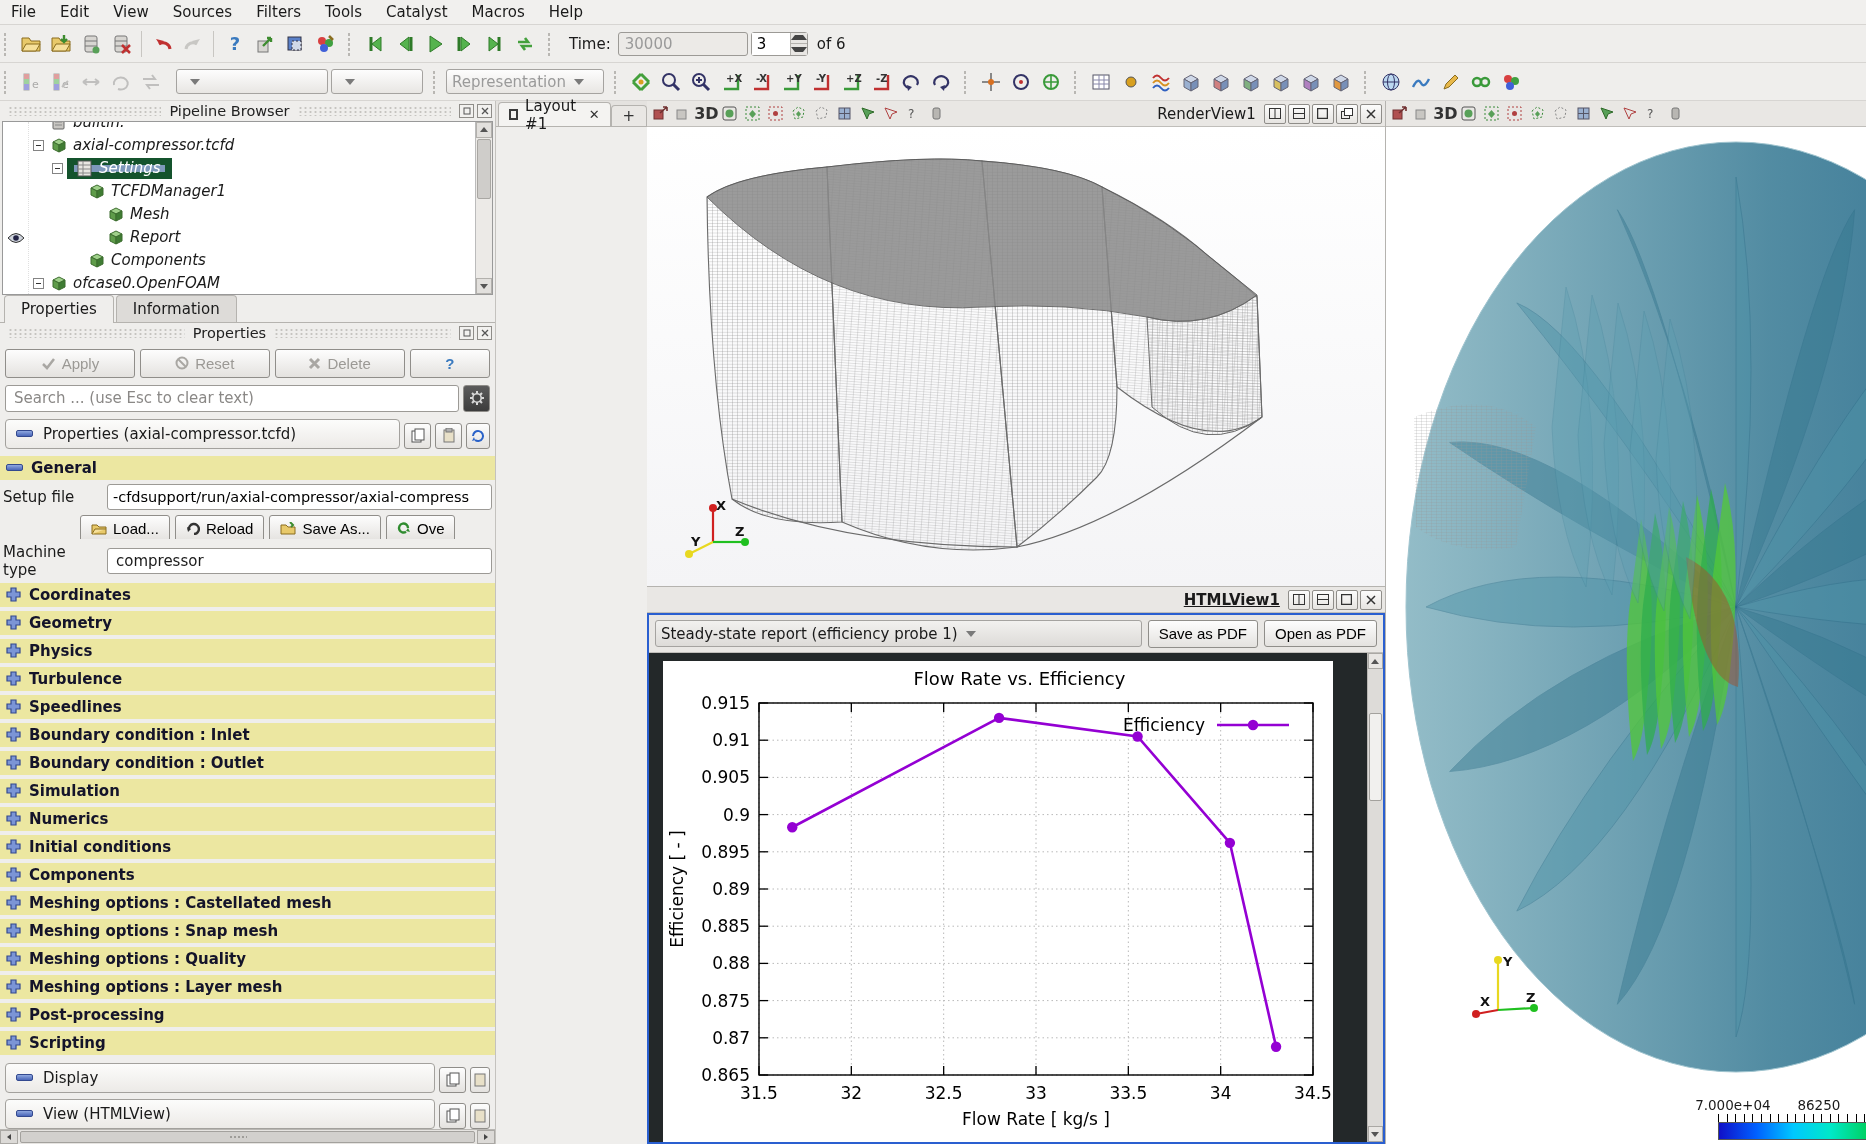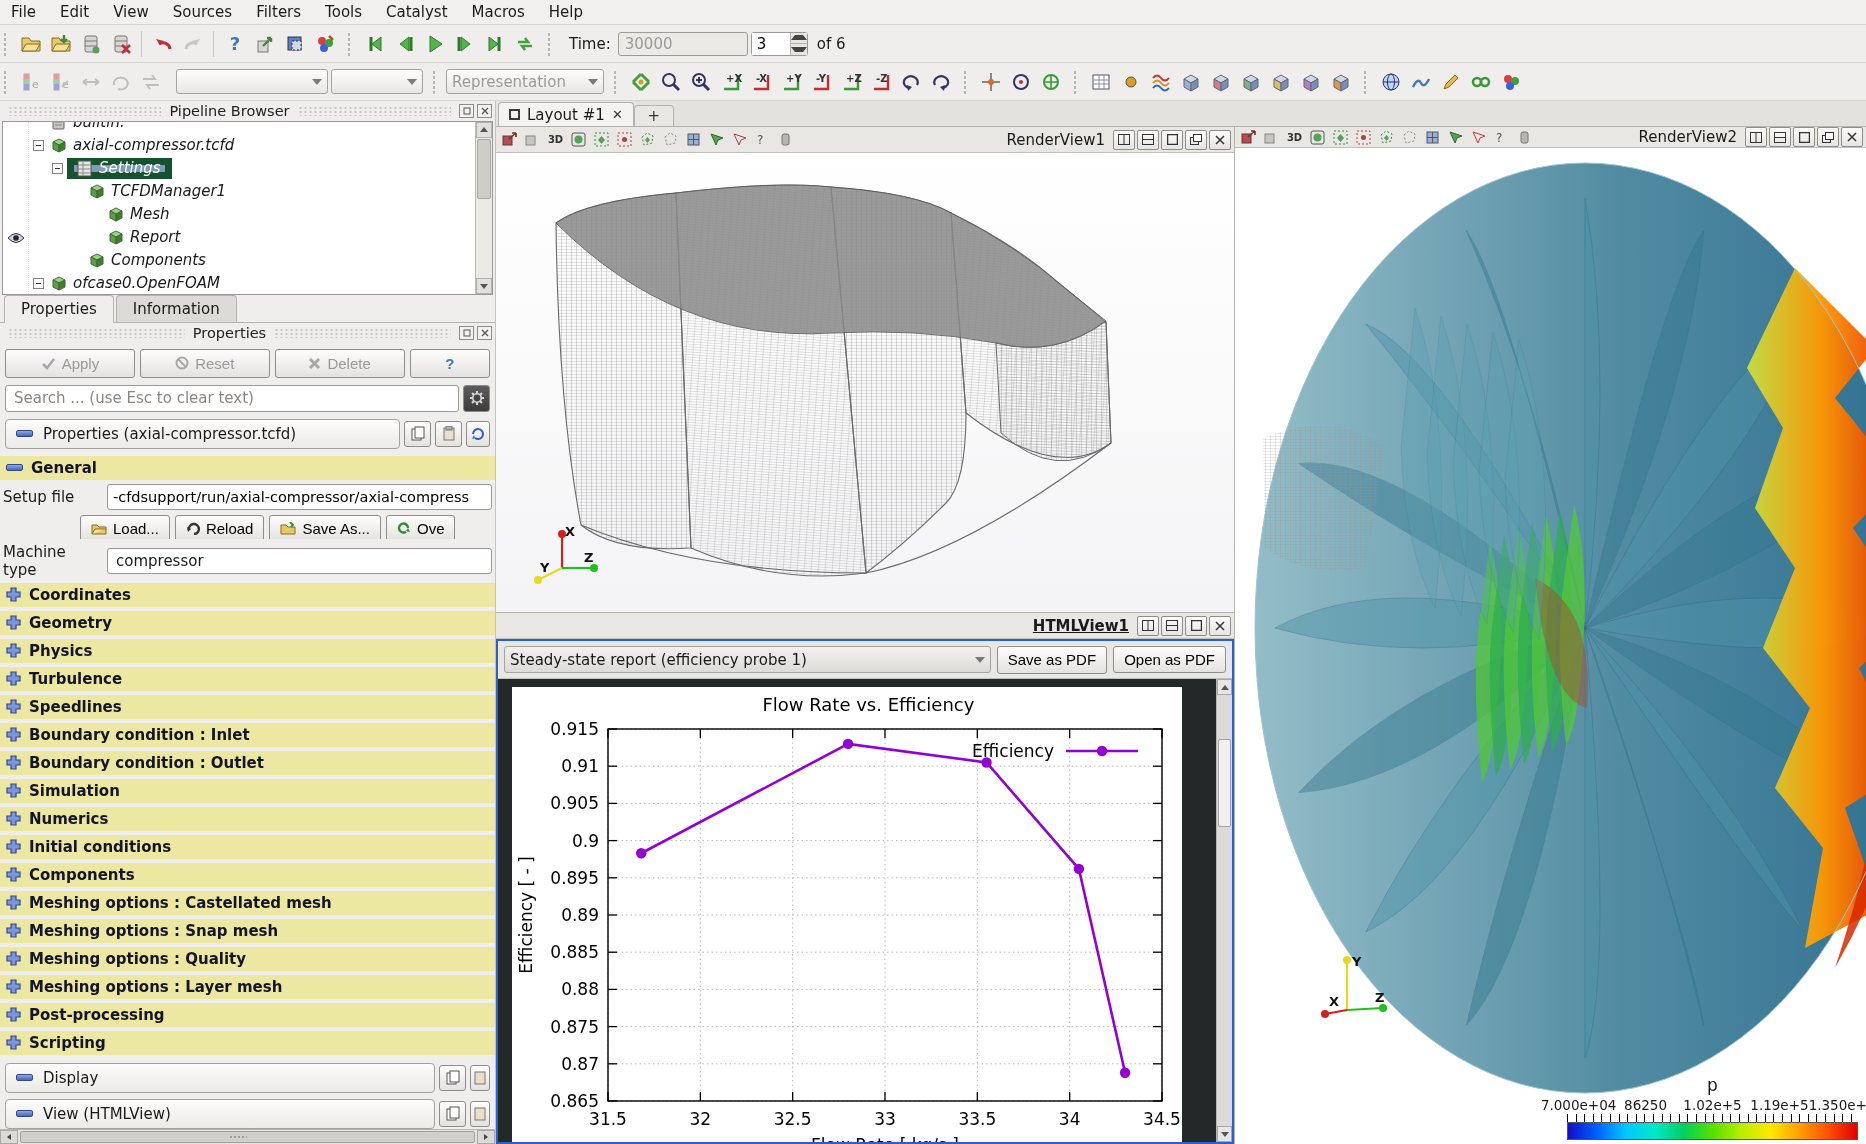--- a/index.html
+++ b/index.html
@@ -30,21 +30,21 @@
               color:#9a9a9a; padding:0 6px; font-size:15px; width:130px;
               font-family:"DejaVu Sans",sans-serif; }
   .spinbox { display:flex; height:24px; border:1px solid #9c9a96; border-radius:3px; background:#fff; }
   .spinbox input { width:38px; border:0; padding:0 5px; font-size:15px; font-family:"DejaVu Sans",sans-serif; }
   .spin-arrows { width:17px; display:flex; flex-direction:column; border-left:1px solid #b5b3af; }
   .spin-arrows div { flex:1; display:flex; align-items:center; justify-content:center; background:#e8e6e3; }
   .spin-arrows div + div { border-top:1px solid #b5b3af; }
   .arr-up { width:0;height:0;border-left:4px solid transparent;border-right:4px solid transparent;border-bottom:5px solid #444; }
   .arr-dn { width:0;height:0;border-left:4px solid transparent;border-right:4px solid transparent;border-top:5px solid #444; }
   .combo { height:25px; border:1px solid #a5a3a0; border-radius:3px; background:linear-gradient(#fdfdfd,#e8e6e3);
-           display:flex; align-items:center; justify-content:space-between; padding:0 5px; color:#9a9a9a; }
+           display:flex; align-items:center; justify-content:flex-start; padding:0 5px; color:#9a9a9a; }
   .combo .cb-arrow { width:0;height:0;border-left:5px solid transparent;border-right:5px solid transparent;
            border-top:6px solid #7a7a7a; margin-left:8px; }
 
   
   #main { flex:1; display:flex; min-height:0; }
 
   
   #left { width:496px; display:flex; flex-direction:column; background:#efeeec;
           border-right:1px solid #c4c2be; min-height:0; }
   .dock-hdr { height:22px; display:flex; align-items:center; }
@@ -79,21 +79,21 @@
   .btn.gray { color:#9b9995; }
   #prop-buttons { display:grid; grid-template-columns:1fr 1fr 1fr 0.62fr; gap:5px; margin:6px 5px 0 5px; }
 
   #search-row { display:flex; gap:4px; margin:7px 5px 0 5px; }
   #search-row input { flex:1; height:27px; border:1px solid #9c9a96; border-radius:3px; padding:0 8px;
                       font-size:15px; font-family:"DejaVu Sans",sans-serif; background:#fff; }
   #search-row input::placeholder { color:#8a8886; }
   .gear-btn { width:27px; height:27px; border:1px solid #8f8d89; border-radius:3px;
               background:linear-gradient(#5c5c5c,#3c3c3c); display:flex; align-items:center; justify-content:center; }
 
-  .collapse-row { display:flex; gap:4px; margin:7px 5px 0 5px; align-items:center; }
+  .collapse-row { display:flex; gap:4px; margin:7px 5px 0 5px; align-items:flex-end; }
   .collapse-btn { flex:1; height:30px; border:1px solid #a3a19d; border-radius:4px;
                   background:linear-gradient(#fcfcfb,#eceae7); display:flex; align-items:center; gap:10px;
                   padding:0 10px; overflow:hidden; white-space:nowrap; }
   .minus-pill { width:17px; height:7px; background:linear-gradient(#8fa8e0,#4a66b8); border:1px solid #33498f;
                 border-radius:2px; flex:none; }
   .sq-btn { width:27px; height:26px; border:1px solid #8f8d89; border-radius:3px; flex:none;
             background:linear-gradient(#fdfdfd,#e4e2df); display:flex; align-items:center; justify-content:center; }
 
   .section-hdr { background:#ece7a1; display:flex; align-items:center; gap:8px; padding:3px 6px;
                  margin-top:4px; font-weight:bold; color:#14142a; min-height:24px; }
@@ -108,41 +108,41 @@
   .mt-select { flex:1; height:26px; border:1px solid #9c9a96; border-radius:3px; background:#fff;
                display:flex; align-items:center; padding:0 8px; }
 
   #left-bottom-scroll { margin-top:auto; height:17px; display:flex; border-top:1px solid #b9b7b3; background:#e6e4e1; }
   .hs-btn { width:18px; background:#dcdad7; border:1px solid #aaa8a4; display:flex; align-items:center; justify-content:center; }
   .hs-thumb { flex:1; background:#d2d0cd; border:1px solid #a3a19d; border-radius:2px; margin:1px 2px; position:relative; }
   .hs-thumb::after { content:""; position:absolute; left:46%; top:3px; bottom:3px; width:18px;
       background-image:radial-gradient(#9e9c98 1px, transparent 1.3px); background-size:4px 4px; }
 
   
-  #right { flex:1; display:flex; flex-direction:column; min-width:0; }
+  #right { flex:1; display:flex; flex-direction:row; min-width:0; }
   #layout-tabbar { height:26px; display:flex; align-items:flex-end; background:#e4e2df; border-bottom:1px solid #b5b3af; padding-left:2px; }
   .ltab { display:flex; align-items:center; gap:7px; padding:3px 10px; background:#f4f3f1;
           border:1px solid #b5b3af; border-bottom:none; border-radius:4px 4px 0 0; height:24px; }
   .ltab.plus { width:40px; justify-content:center; background:#e9e7e4; height:21px; color:#333; }
   .tab-sq { width:11px; height:11px; border:2px solid #3a3a3a; }
   .tab-x { font-size:13px; color:#333; }
 
   #views { flex:1; display:flex; min-height:0; }
   #col-left { width:738px; display:flex; flex-direction:column; min-height:0; }
   #col-right { flex:1; display:flex; flex-direction:column; min-width:0; border-left:1px solid #b5b3af; }
 
   .view-hdr { height:26px; display:flex; align-items:center; background:#e9e7e4; border-bottom:1px solid #c0beba;
               padding:0 3px; gap:2px; overflow:hidden; }
   .view-title { margin-left:auto; padding:0 6px; white-space:nowrap; }
   .view-title.active { font-weight:bold; text-decoration:underline; }
   .win-btn { width:22px; height:20px; border:1px solid #8f8d89; border-radius:2px; background:linear-gradient(#fcfcfc,#e6e4e1);
              display:flex; align-items:center; justify-content:center; flex:none; }
   .mini { width:21px; height:21px; display:flex; align-items:center; justify-content:center; flex:none; }
   .mini svg { display:block; }
-  .view-3d { font-size:10px; font-weight:bold; color:#333; padding:0 3px; }
+  .view-3d { font-size:16px; font-weight:bold; color:#333; padding:0 3px; }
 
   #rv1-viewport { height:460px; background:linear-gradient(#ffffff,#f4f4f6); position:relative; border-bottom:1px solid #b5b3af; }
   #rv2-viewport { flex:1; background:#fff; position:relative; }
 
   
   #htmlview { flex:1; display:flex; flex-direction:column; min-height:0; }
   #html-content { flex:1; border:2px solid #2a5fd0; display:flex; flex-direction:column; min-height:0; }
   #html-toolbar { height:38px; background:#e9e7e4; display:flex; align-items:center; gap:6px; padding:0 6px;
                   border-bottom:1px solid #c0beba; }
   #report-combo { flex:1; height:27px; color:#1a1a1a; background:linear-gradient(#f2f1ef,#dddbd8); }

